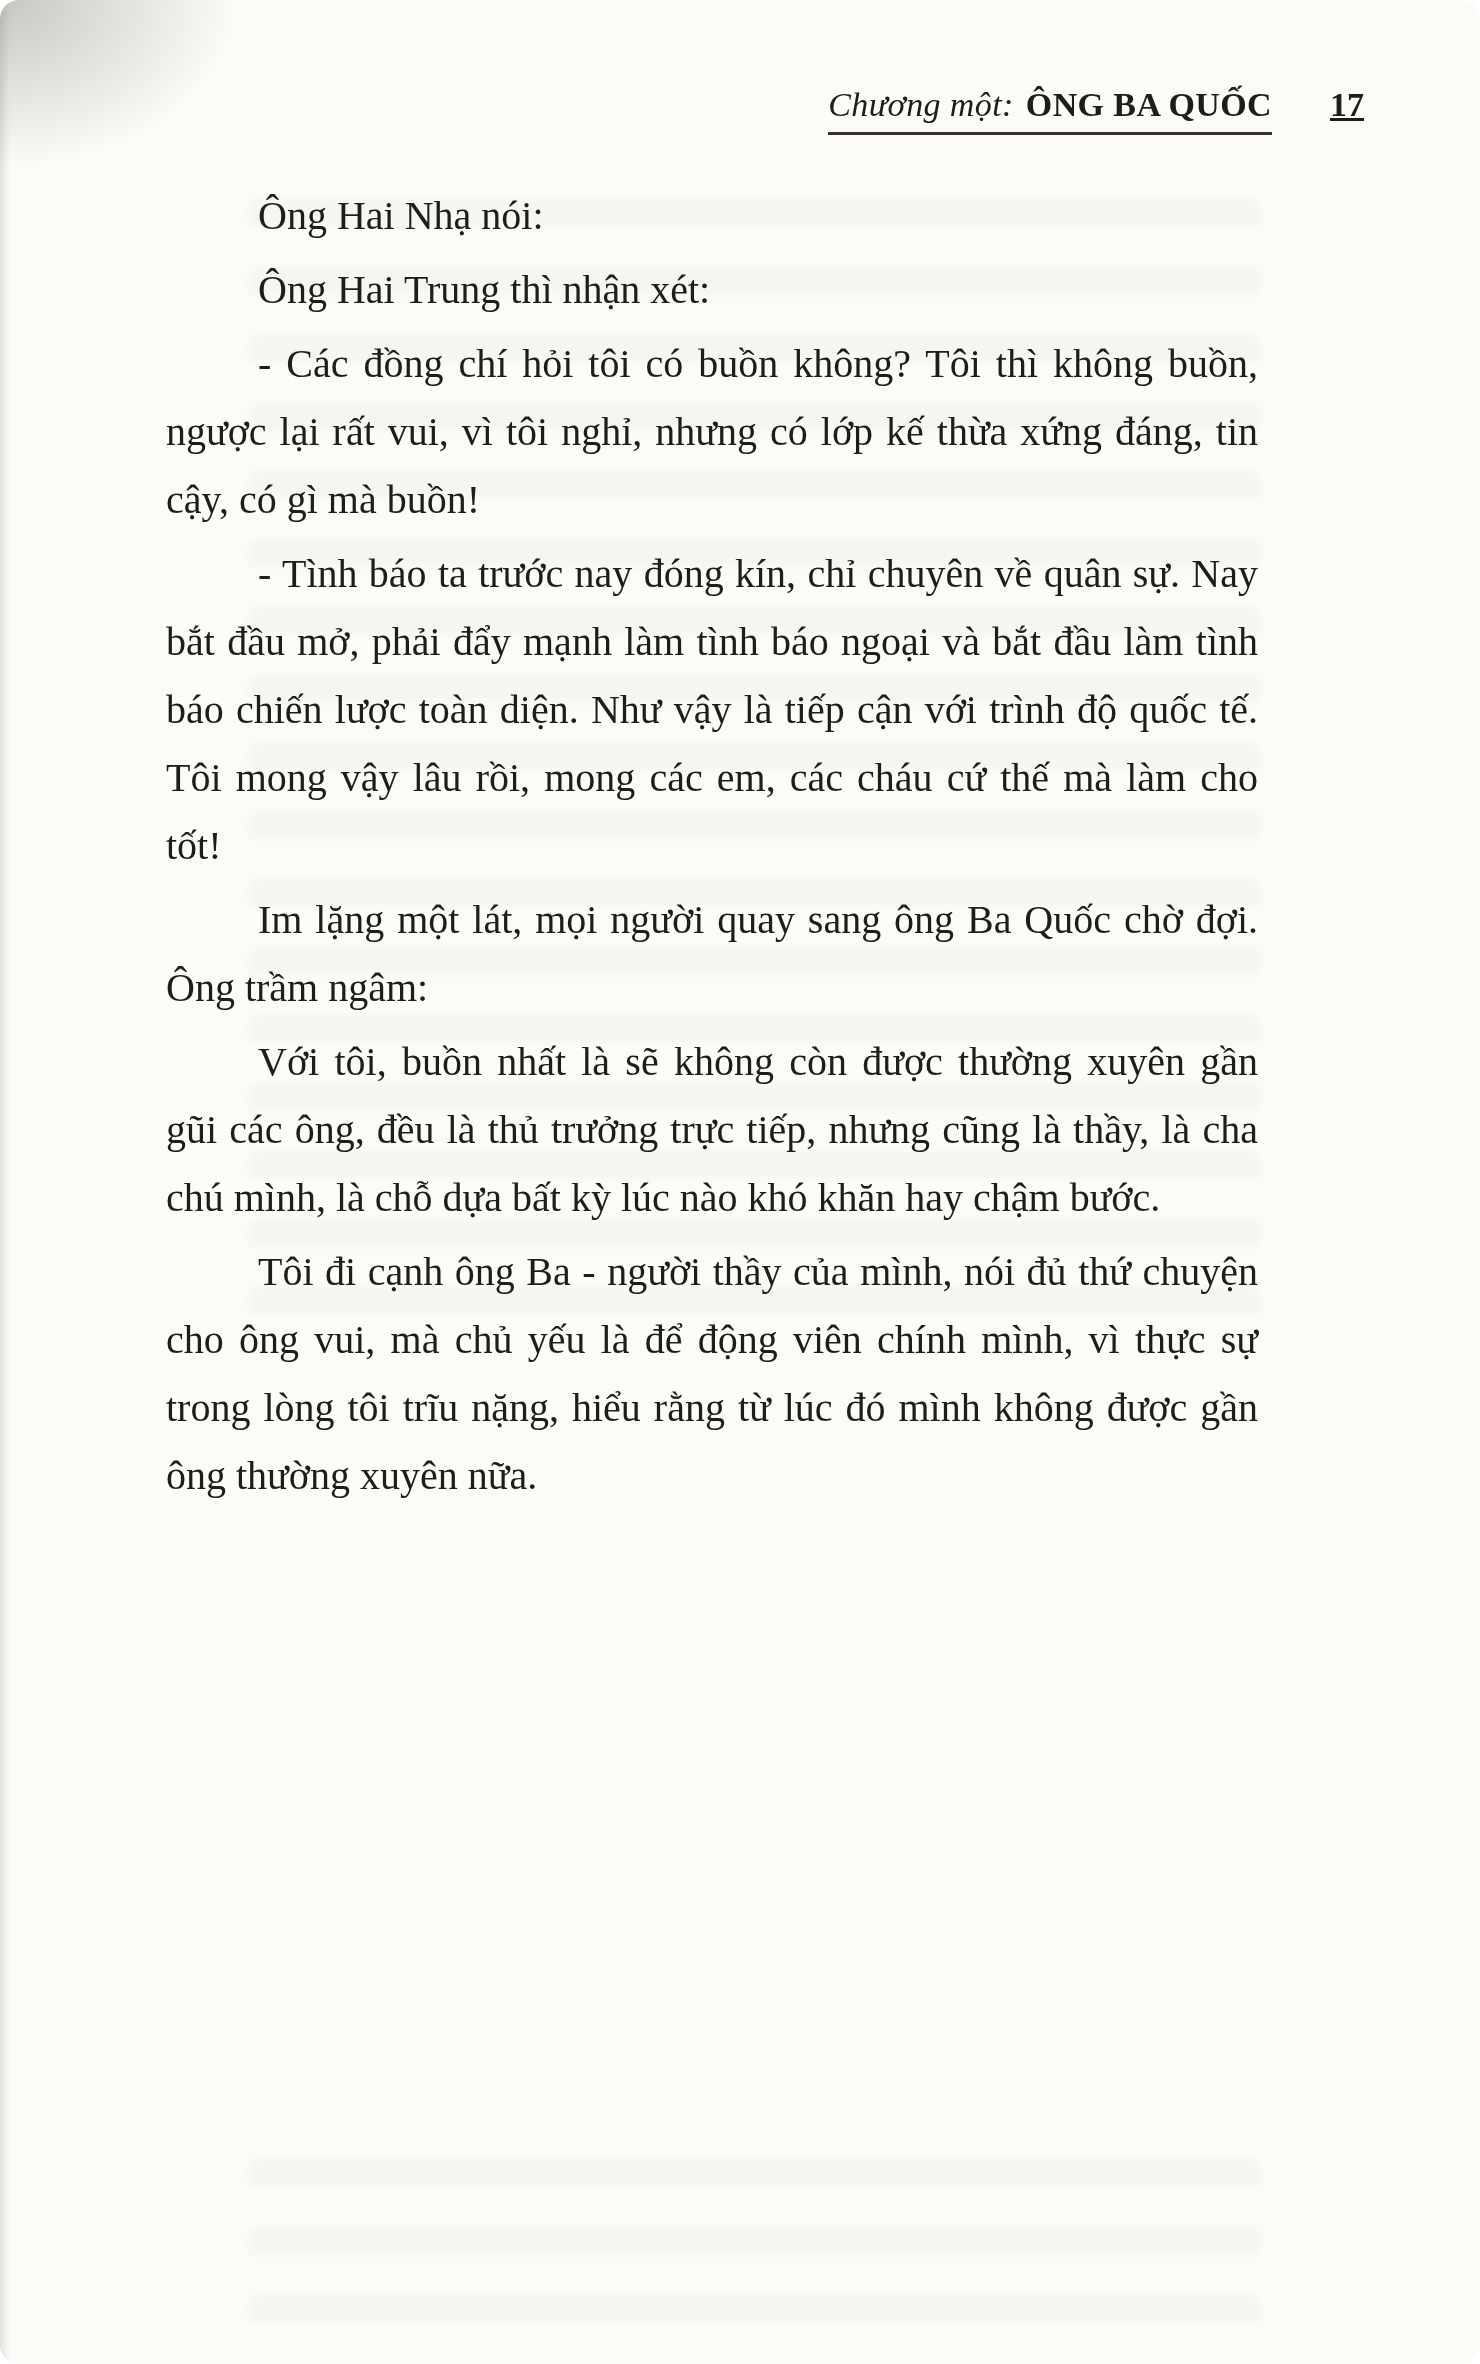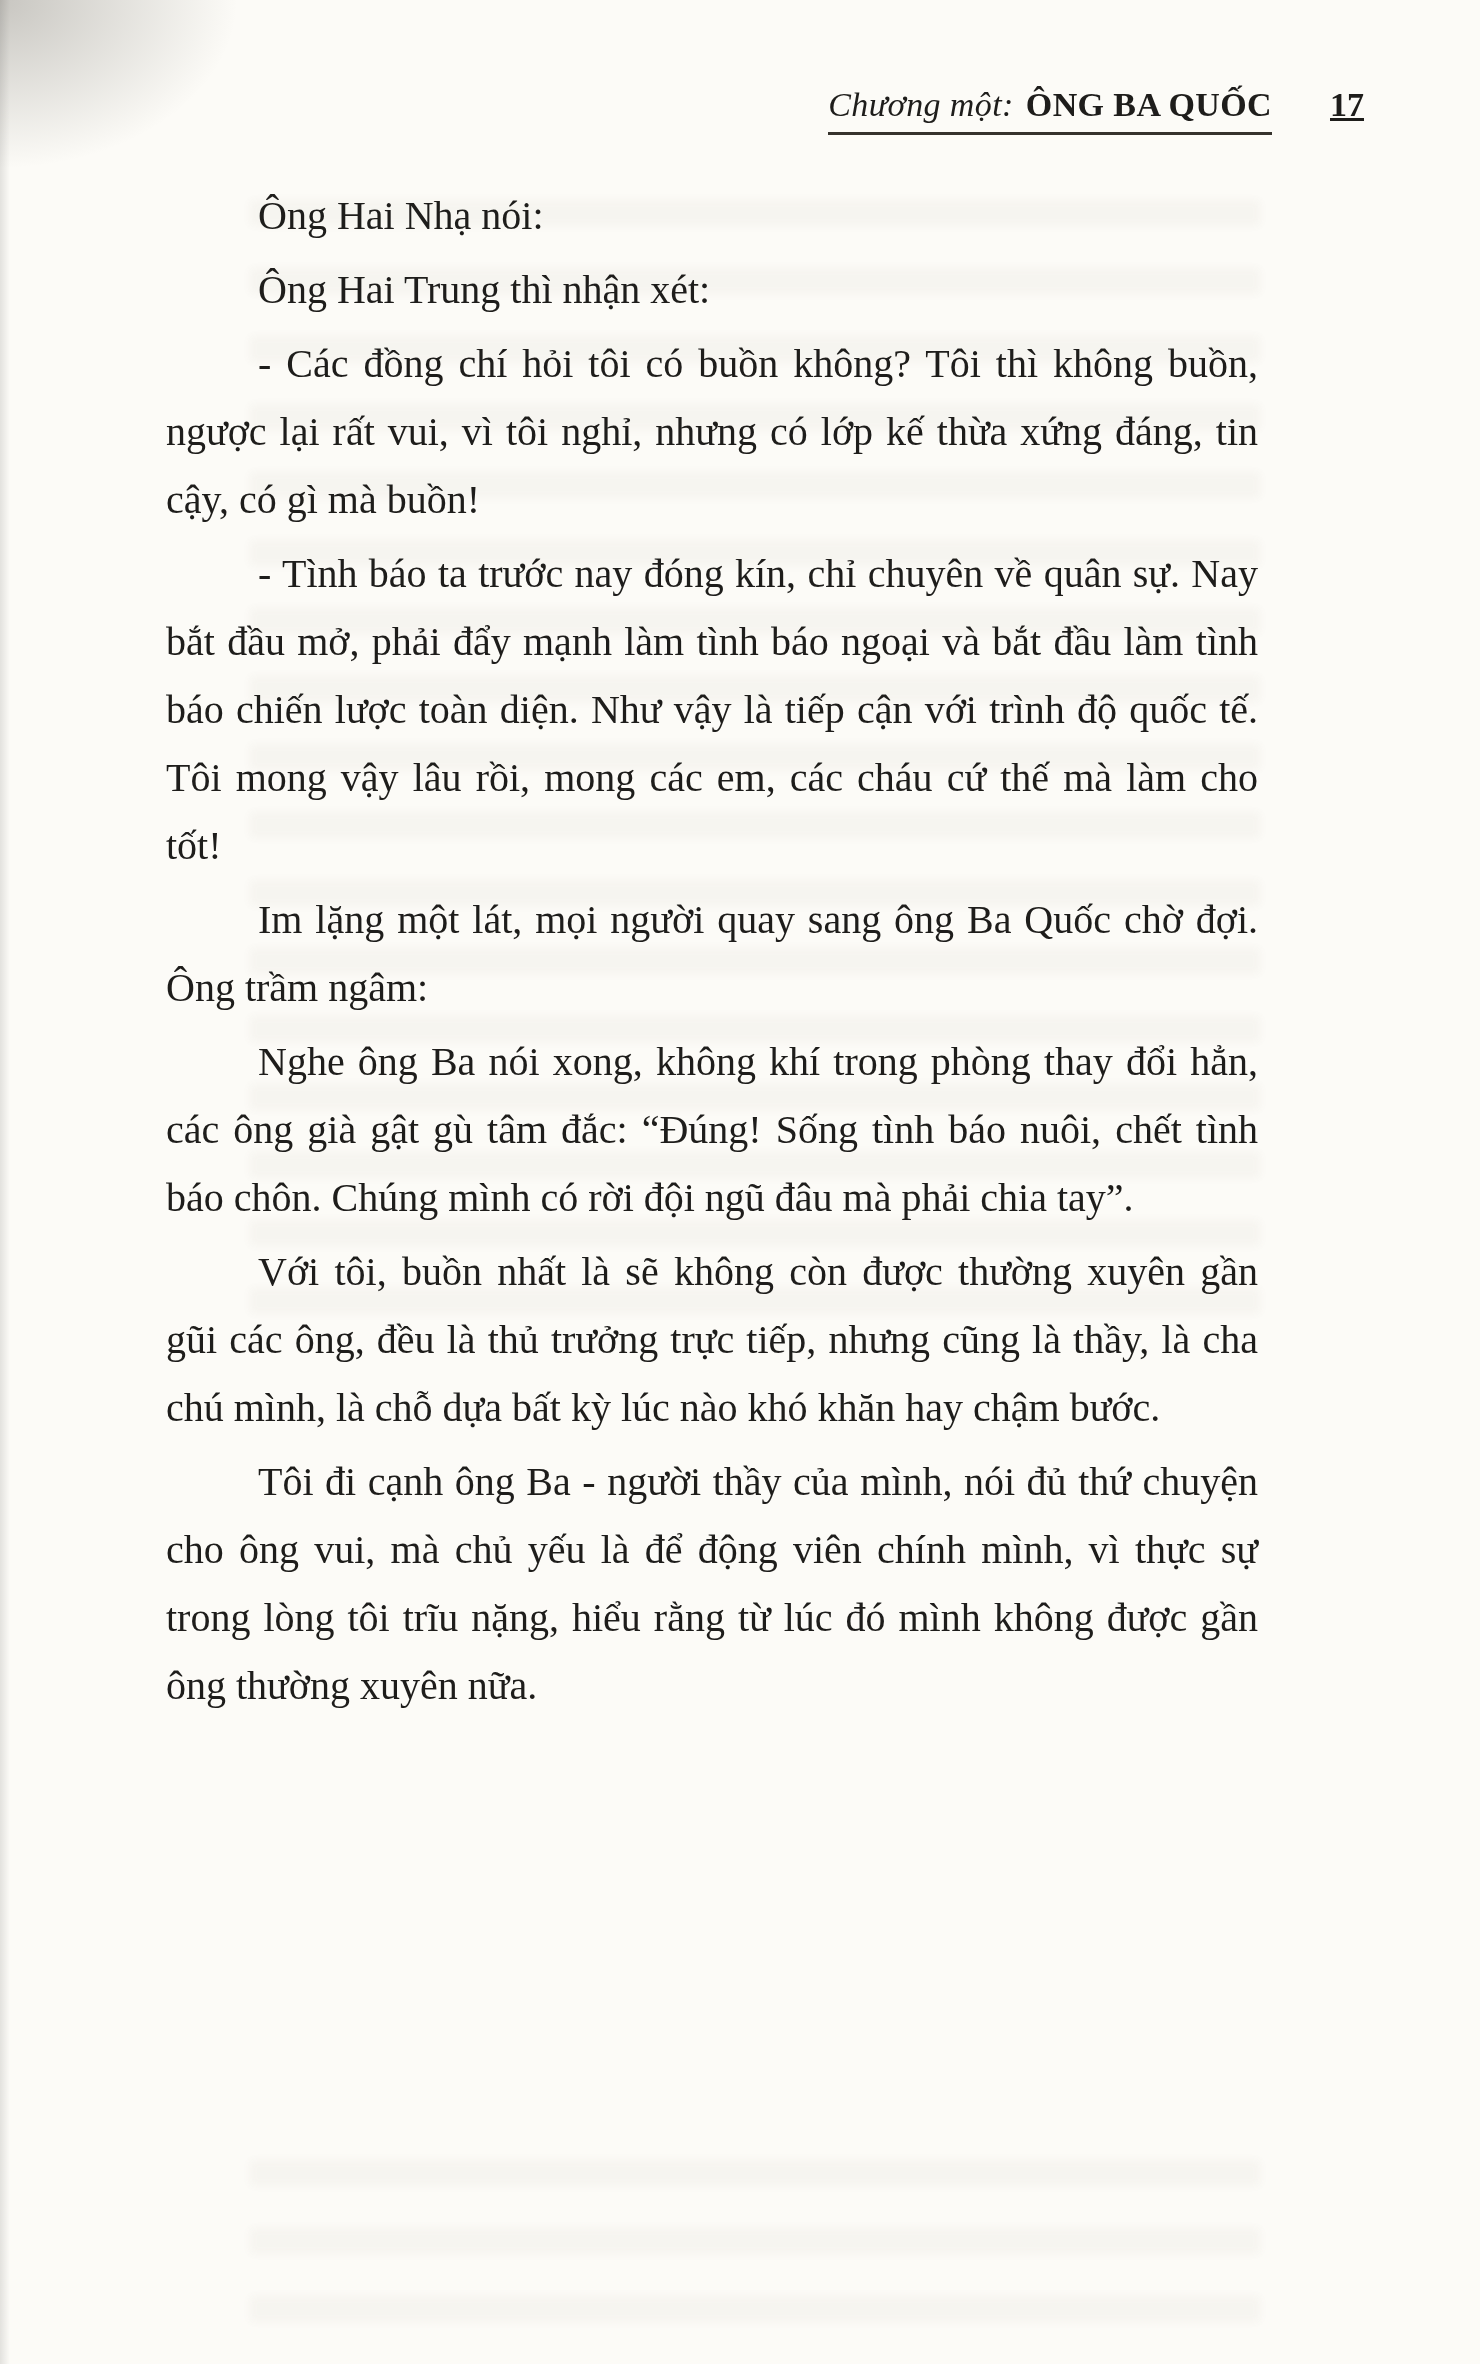--- a/index.html
+++ b/index.html
@@ -8,20 +8,21 @@
     background: #ffffff;
   }
   .page {
     position: relative;
     width: 1480px;
     height: 2364px;
     background: #fcfbf7;
     overflow: hidden;
     font-family: "Liberation Serif", "DejaVu Serif", serif;
     color: #1e1d1b;
+    border-radius: 19px;
   }
   
   .corner-shade {
     position: absolute;
     top: 0; left: 0;
     width: 240px; height: 170px;
     background: radial-gradient(ellipse at 0% 0%, rgba(80,76,68,0.30), rgba(80,76,68,0) 70%);
     pointer-events: none;
   }
   .left-edge {
@@ -111,18 +112,17 @@
     </div>
     <div class="page-number">17</div>
   </div>
 
   <div class="body-text">
     <p>Ông Hai Nhạ nói:</p>
     <p>Ông Hai Trung thì nhận xét:</p>
     <p>- Các đồng chí hỏi tôi có buồn không? Tôi thì không buồn, ngược lại rất vui, vì tôi nghỉ, nhưng có lớp kế thừa xứng đáng, tin cậy, có gì mà buồn!</p>
     <p>- Tình báo ta trước nay đóng kín, chỉ chuyên về quân sự. Nay bắt đầu mở, phải đẩy mạnh làm tình báo ngoại và bắt đầu làm tình báo chiến lược toàn diện. Như vậy là tiếp cận với trình độ quốc tế. Tôi mong vậy lâu rồi, mong các em, các cháu cứ thế mà làm cho tốt!</p>
     <p>Im lặng một lát, mọi người quay sang ông Ba Quốc chờ đợi. Ông trầm ngâm:</p>
-    <p>Nghe ông Ba nói xong, không khí trong phòng thay đổi hẳn, các ông già gật gù tâm đắc: “Đúng! Sống tình báo nuôi, chết tình báo chôn. Chúng mình có rời đội ngũ đâu mà phải chia tay”.</p>
     <p>Với tôi, buồn nhất là sẽ không còn được thường xuyên gần gũi các ông, đều là thủ trưởng trực tiếp, nhưng cũng là thầy, là cha chú mình, là chỗ dựa bất kỳ lúc nào khó khăn hay chậm bước.</p>
     <p>Tôi đi cạnh ông Ba - người thầy của mình, nói đủ thứ chuyện cho ông vui, mà chủ yếu là để động viên chính mình, vì thực sự trong lòng tôi trĩu nặng, hiểu rằng từ lúc đó mình không được gần ông thường xuyên nữa.</p>
   </div>
 
 </div>
 
 </body></html>

